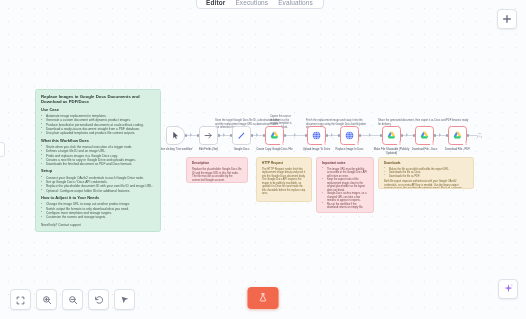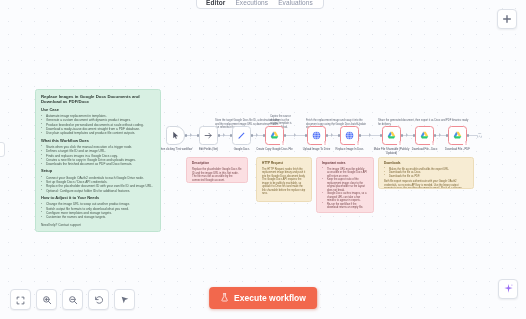--- a/index.html
+++ b/index.html
@@ -583,14 +583,13 @@
     </span>
   </div>
 </div>
 
 <button id="execute-btn">
   <span>
     <svg width="9" height="9" viewBox="0 0 24 24" fill="none" stroke="#ffffff" stroke-width="2" stroke-linecap="round" stroke-linejoin="round">
       <path d="M9 2 H15 M10 2 V9 L5 19 A1.6 1.6 0 0 0 6.4 21.4 H17.6 A1.6 1.6 0 0 0 19 19 L14 9 V2"></path>
     </svg>
   </span>
-  <span>Execute workflow</span>
 </button>
 
 </body></html>

